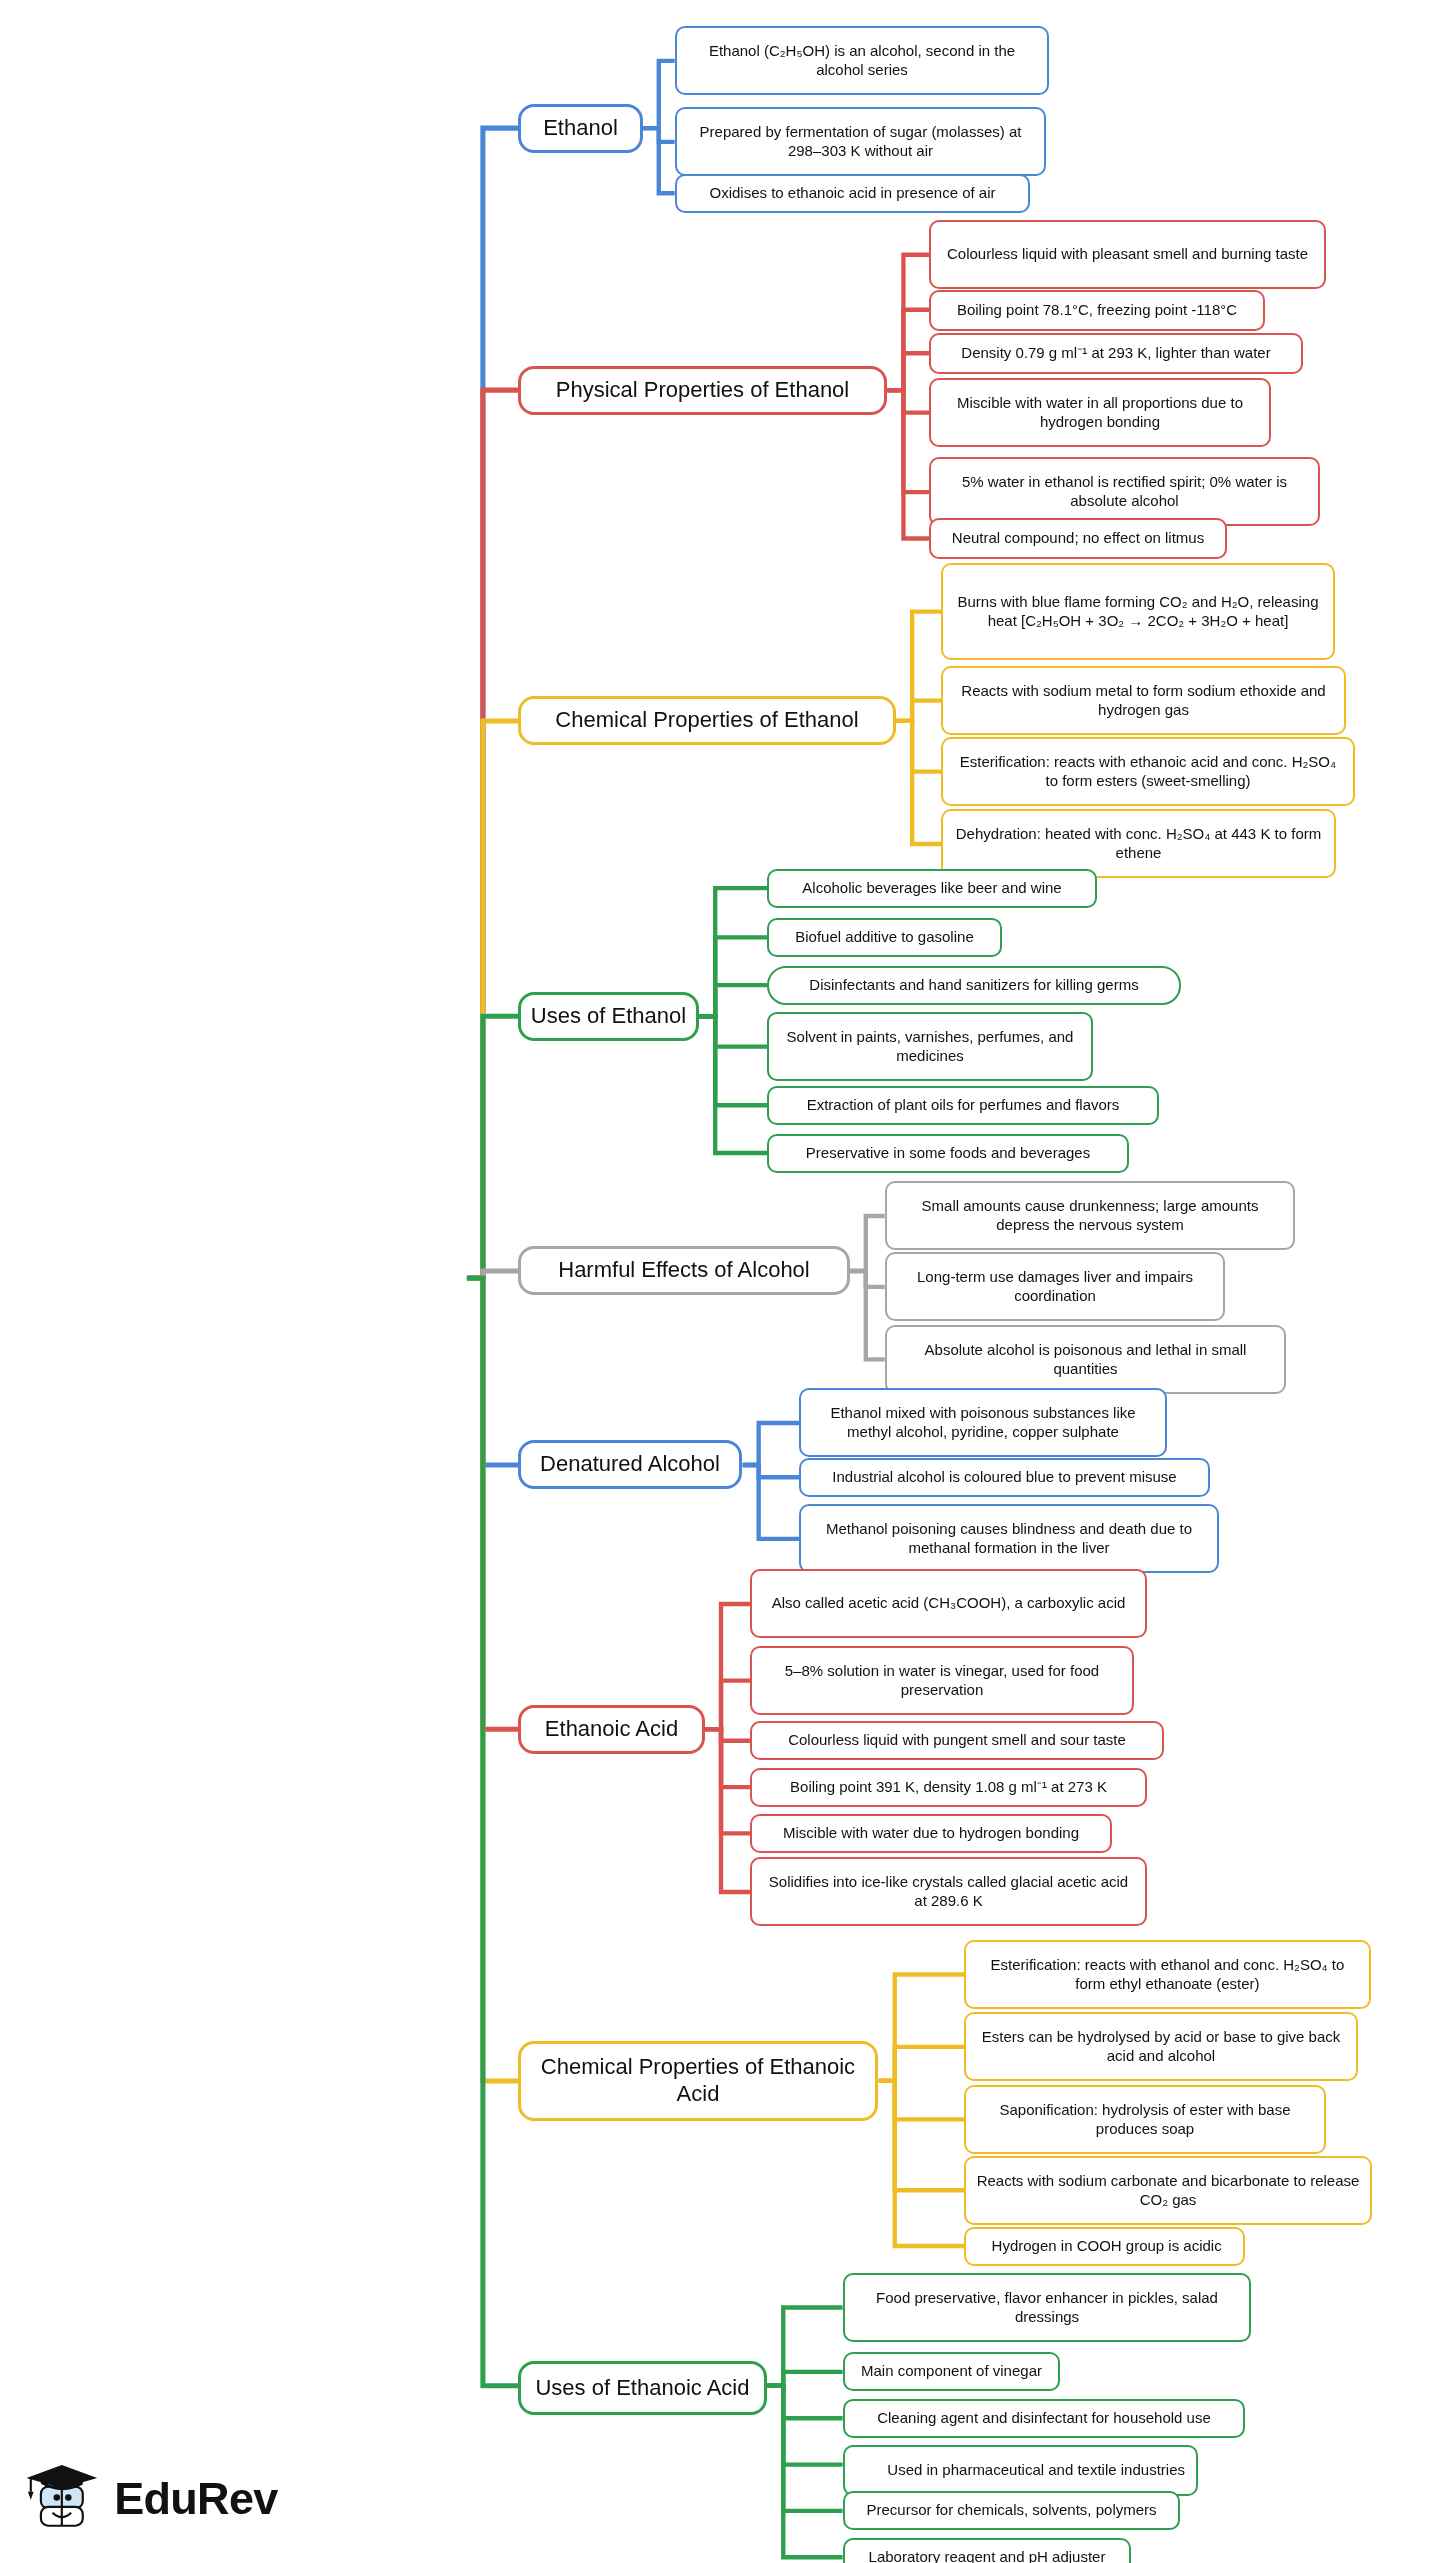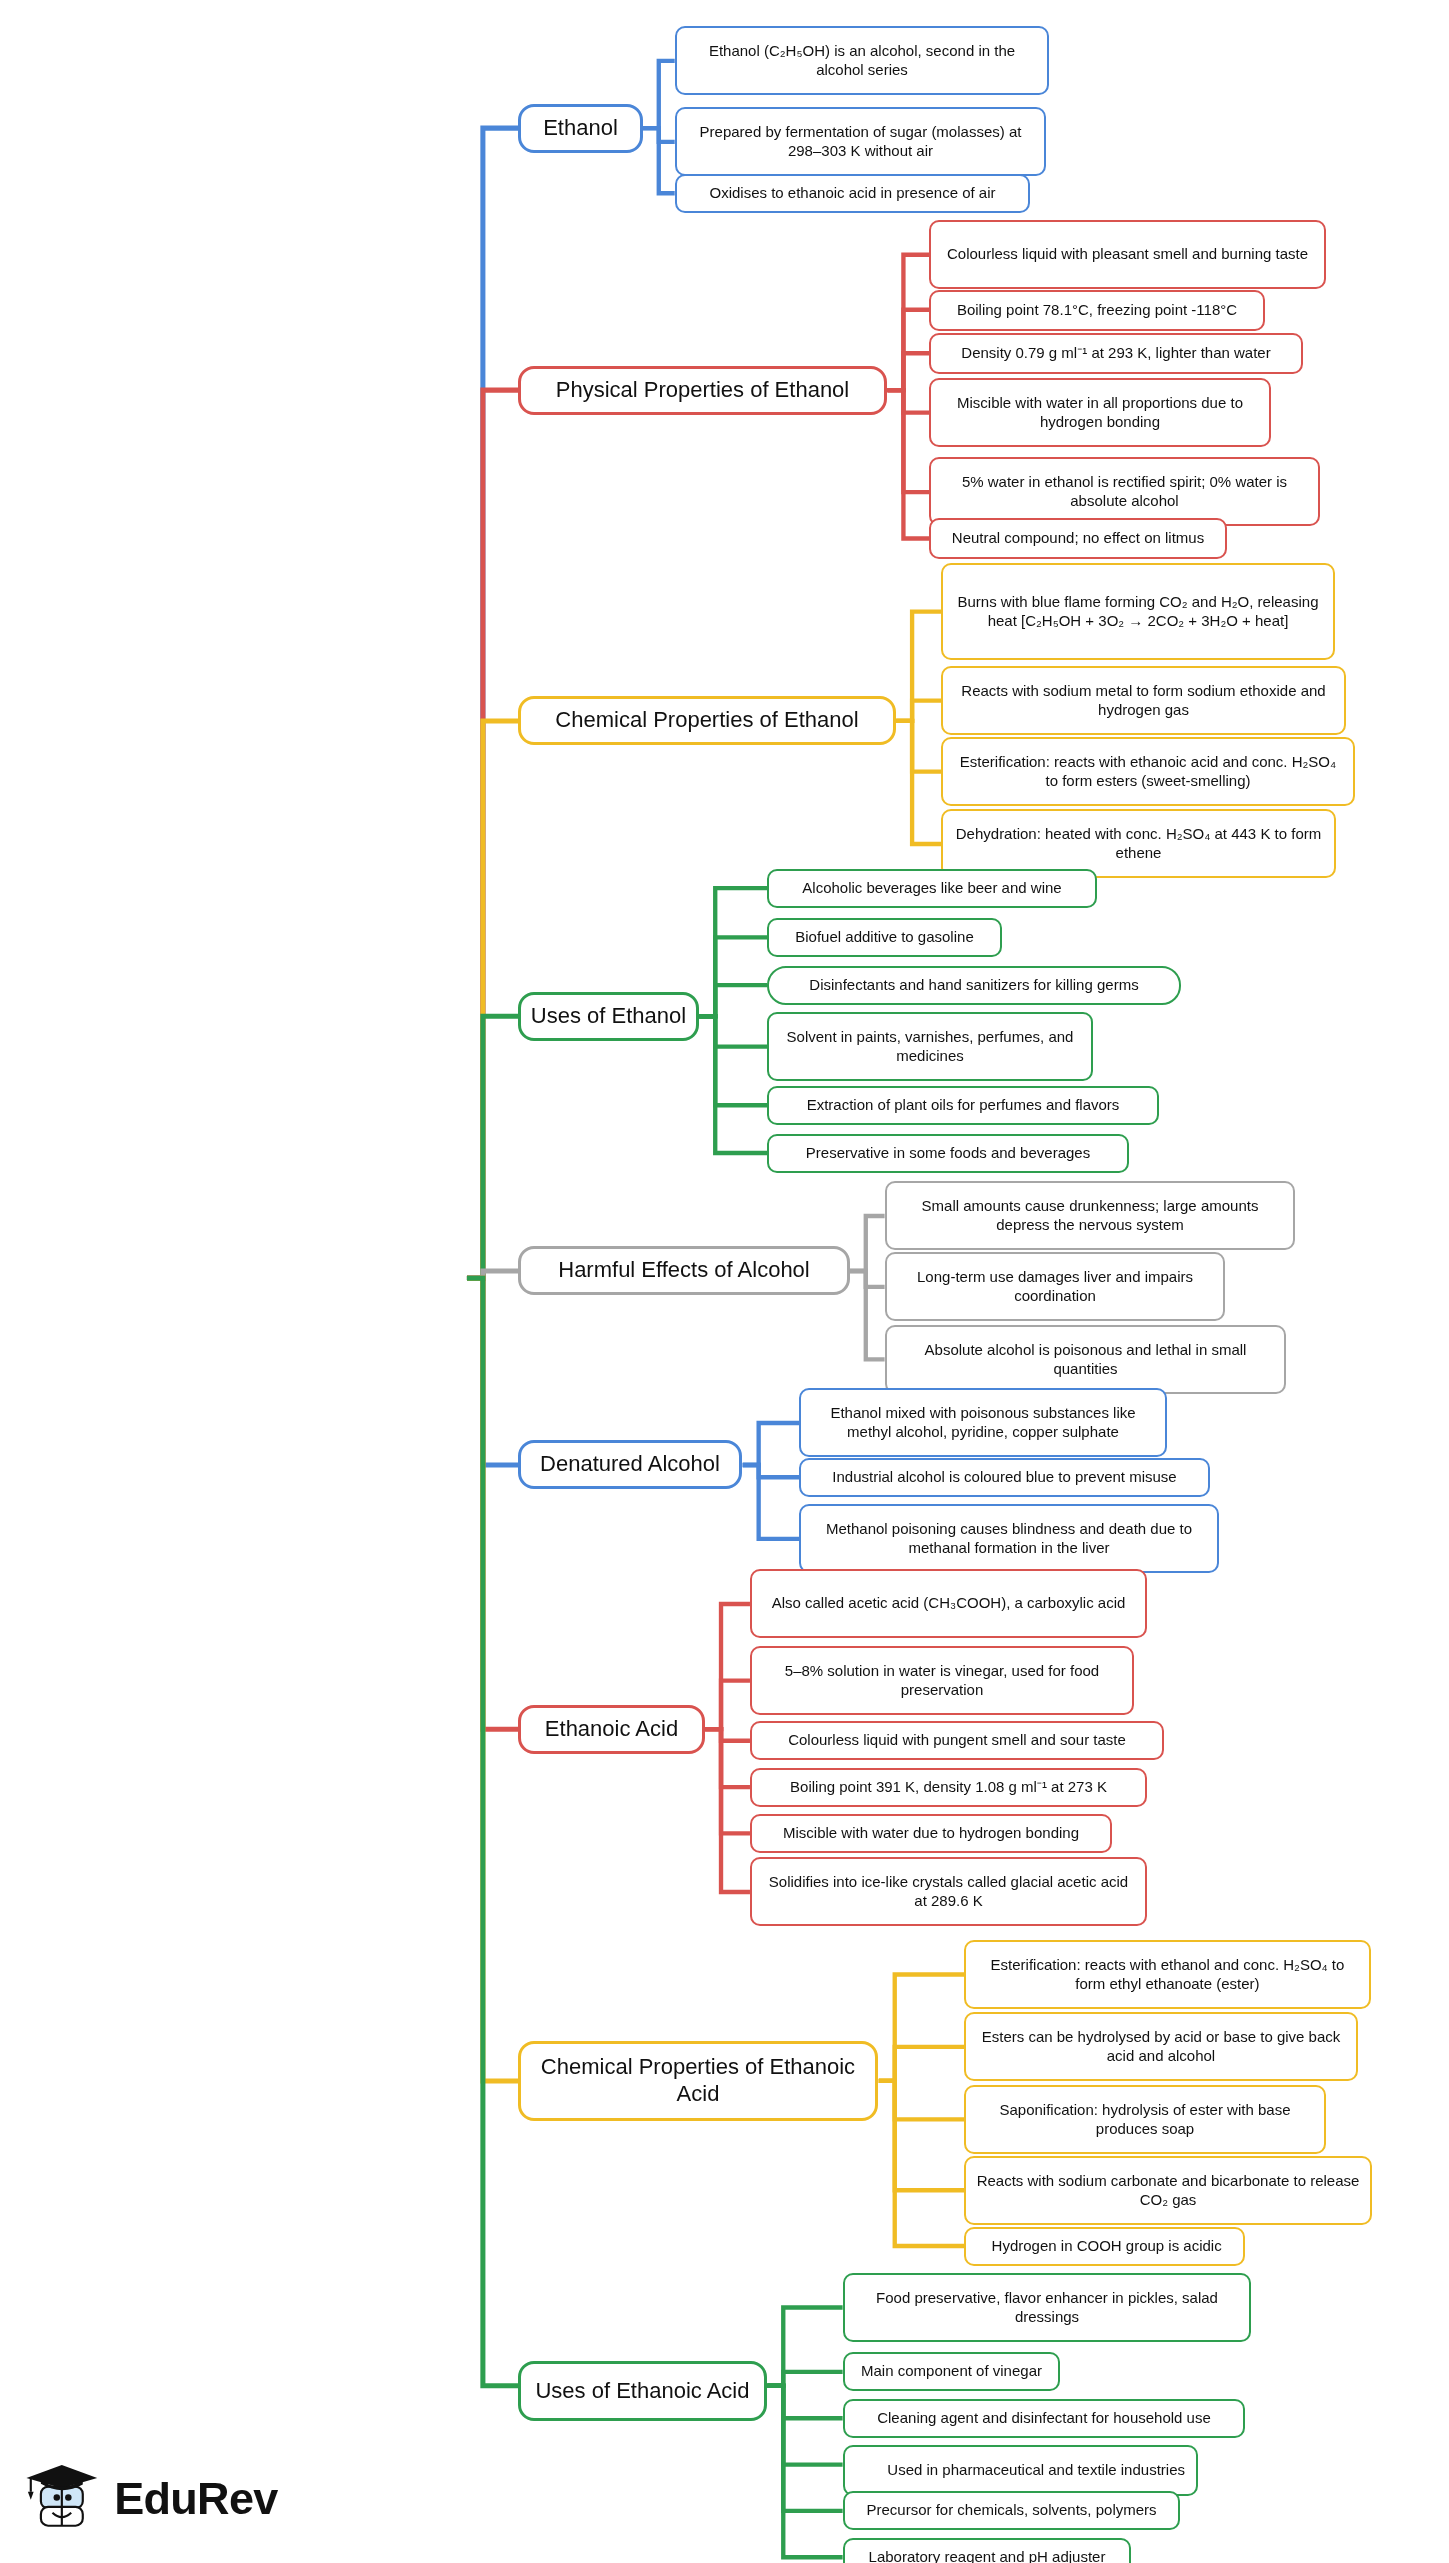--- a/index.html
+++ b/index.html
@@ -187,21 +187,21 @@
       <div class="node leaf c-red" style="left: 750px; top: 1721px; width: 414px; height: 39px;">Colourless liquid with pungent smell and sour taste</div>
       <div class="node leaf c-red" style="left: 750px; top: 1768px; width: 397px; height: 39px;">Boiling point 391 K, density 1.08 g ml⁻¹ at 273 K</div>
       <div class="node leaf c-red" style="left: 750px; top: 1814px; width: 362px; height: 39px;">Miscible with water due to hydrogen bonding</div>
       <div class="node leaf c-red" style="left: 750px; top: 1857px; width: 397px; height: 69px;">Solidifies into ice-like crystals called glacial acetic acid at 289.6 K</div>
       <div class="node branch c-yellow" style="left: 518px; top: 2041px; width: 360px; height: 80px;">Chemical Properties of Ethanoic Acid</div>
       <div class="node leaf c-yellow" style="left: 964px; top: 1940px; width: 407px; height: 69px;">Esterification: reacts with ethanol and conc. H₂SO₄ to form ethyl ethanoate (ester)</div>
       <div class="node leaf c-yellow" style="left: 964px; top: 2012px; width: 394px; height: 69px;">Esters can be hydrolysed by acid or base to give back acid and alcohol</div>
       <div class="node leaf c-yellow" style="left: 964px; top: 2085px; width: 362px; height: 69px;">Saponification: hydrolysis of ester with base produces soap</div>
       <div class="node leaf c-yellow" style="left: 964px; top: 2156px; width: 408px; height: 69px;">Reacts with sodium carbonate and bicarbonate to release CO₂ gas</div>
       <div class="node leaf c-yellow" style="left: 964px; top: 2227px; width: 281px; height: 39px; padding-left: 13px;">Hydrogen in COOH group is acidic</div>
-      <div class="node branch c-green" style="left: 518px; top: 2361px; width: 249px; height: 60px;">Uses of Ethanoic Acid</div>
+      <div class="node branch c-green" style="left: 518px; top: 2361px; width: 249px; height: 54px;">Uses of Ethanoic Acid</div>
       <div class="node leaf c-green" style="left: 843px; top: 2273px; width: 408px; height: 69px;">Food preservative, flavor enhancer in pickles, salad dressings</div>
       <div class="node leaf c-green" style="left: 843px; top: 2352px; width: 217px; height: 39px;">Main component of vinegar</div>
       <div class="node leaf c-green" style="left: 843px; top: 2399px; width: 402px; height: 39px;">Cleaning agent and disinfectant for household use</div>
       <div class="node leaf c-green" style="left: 843px; top: 2445px; width: 355px; height: 51px; padding-left: 40px;">Used in pharmaceutical and textile industries</div>
       <div class="node leaf c-green" style="left: 843px; top: 2491px; width: 337px; height: 39px;">Precursor for chemicals, solvents, polymers</div>
       <div class="node leaf c-green" style="left: 843px; top: 2538px; width: 288px; height: 39px;">Laboratory reagent and pH adjuster</div>
     </div>
 
   <div id="logo">
     <svg id="logo-mark" viewBox="0 0 108 110" xmlns="http://www.w3.org/2000/svg">

